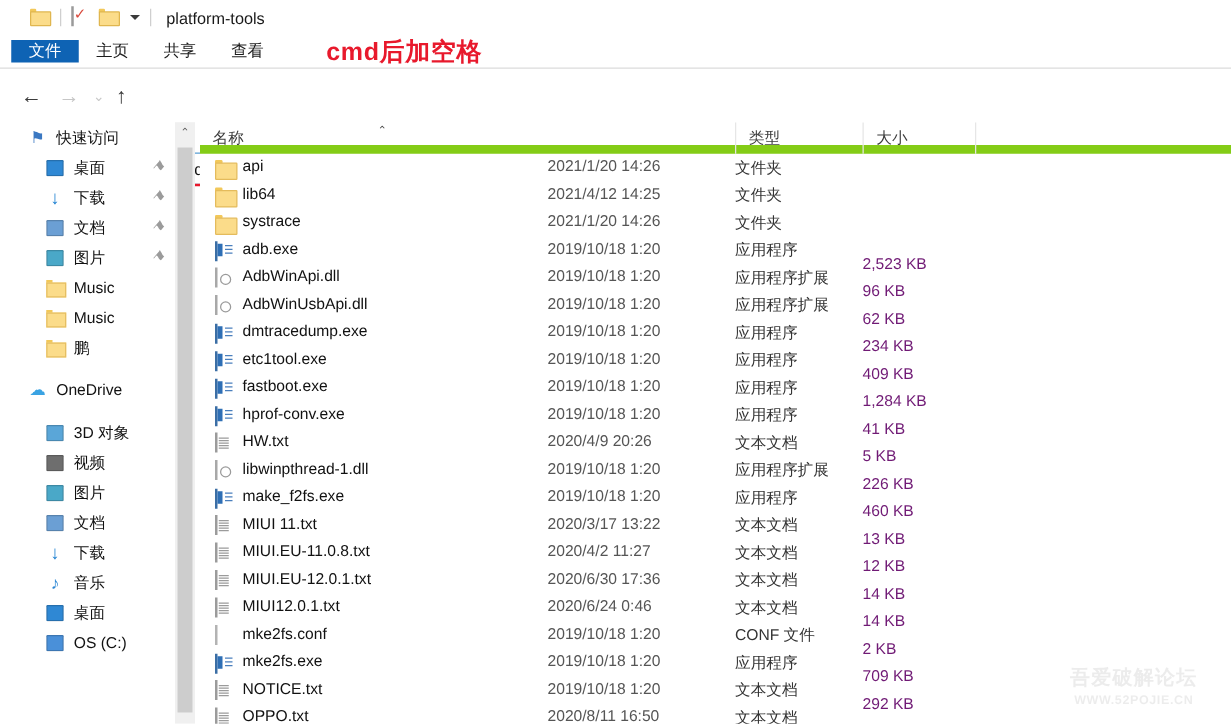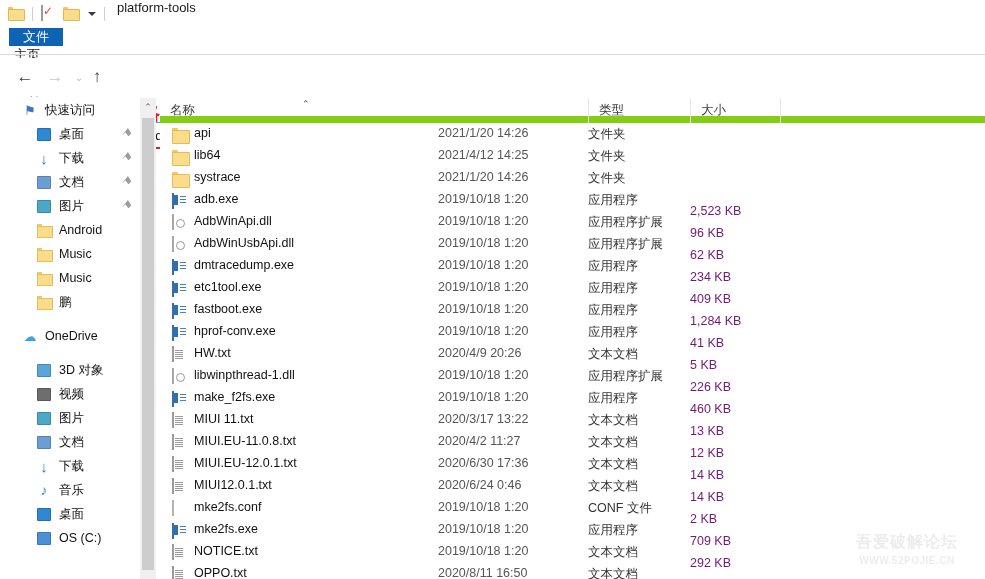--- a/index.html
+++ b/index.html
@@ -9,21 +9,21 @@
     background: #ffffff;
     font-family: "Liberation Sans", "DejaVu Sans", sans-serif;
     font-size: 12px;
     color: #000000;
   }
   #app { position: relative; width: 985px; height: 579px; background:#fff; }
 
   
   .titlebar {
     position: absolute; left:0; top:0; width:985px; height:28px;
-    background:#ffffff; display:flex; padding-left:8px;
+    background:#ffffff; display:flex; align-items:center; padding-left:24px;
   }
   .qat { display:flex; align-items:center; gap:6px; }
   .qat-sep { width:1px; height:14px; background:#cfcfcf; margin:0 2px; }
   .ico { width:16px; height:16px; position:relative; display:inline-block; }
   
   .folder-ico { width:15px; height:13px; position:relative; }
   .folder-ico::before {
     content:""; position:absolute; left:0; top:1px; width:5px; height:3px;
     background:#f2c85a; border-radius:1px 1px 0 0;
   }
@@ -39,21 +39,21 @@
   }
   .caret-dn {
     width:0;height:0;border-left:4px solid transparent;border-right:4px solid transparent;
     border-top:4px solid #3a3a3a; margin-left:3px;
   }
   .title-text { margin-left:10px; font-size:13px; color:#1a1a1a; }
 
   
   .ribbon {
     position:absolute; left:0; top:28px; width:778px; height:26px;
-    background:#ffffff; display:flex; align-items:flex-start;flex-direction:column;
+    background:#ffffff; display:flex; align-items:center;
   }
   .tab-file {
     background:#0e63b4; color:#ffffff; font-size:13px;
     padding:0 14px; display:flex; align-items:center; justify-content:center;
     margin-left:9px;
   }
   .tab {
     color:#1a1a1a; font-size:13px; padding:0 14px;
     display:flex; align-items:center; justify-content:center;
   }
@@ -287,26 +287,20 @@
         <span class="nav-ico">
           <span class="sq" style="background: rgb(74, 168, 200); border: 1px solid rgba(0, 0, 0, 0.18);"></span>
         </span>
         <span class="nav-label">图片</span>
         <span class="pin">⚑</span>
       </div>
       <div class="nav-item l2">
         <span class="nav-ico">
           <span class="mini-folder"></span>
         </span>
-        <span class="nav-label">Android</span>
-      </div>
-      <div class="nav-item l2">
-        <span class="nav-ico">
-          <span class="mini-folder"></span>
-        </span>
         <span class="nav-label">Music</span>
       </div>
       <div class="nav-item l2">
         <span class="nav-ico">
           <span class="mini-folder"></span>
         </span>
         <span class="nav-label">Music</span>
       </div>
       <div class="nav-item l2">
         <span class="nav-ico">

